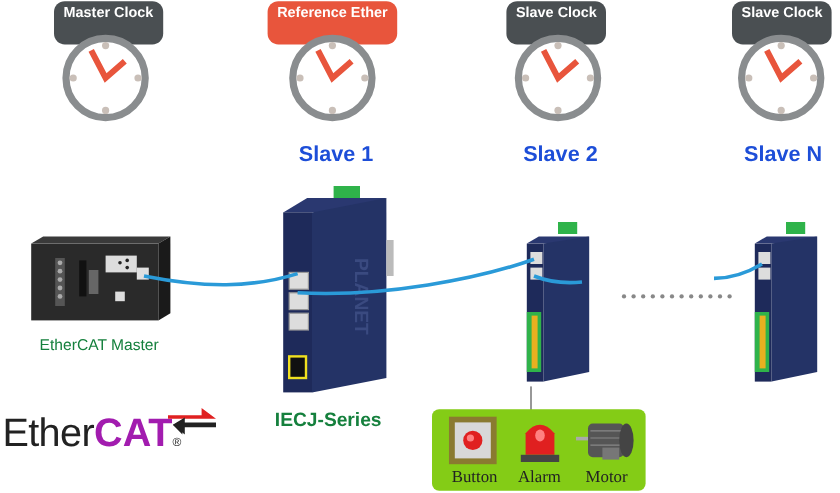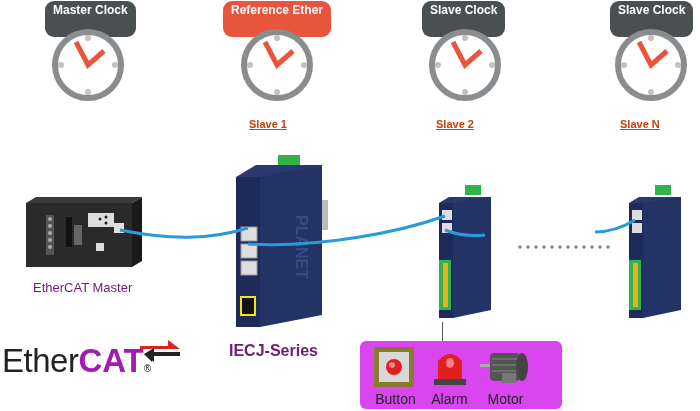--- a/index.html
+++ b/index.html
@@ -1,26 +1,26 @@
 <!DOCTYPE html>
 <html><head>
 <meta charset="utf-8">
 <style>
   html,body{margin:0;padding:0;background:#fff;}
   body{width:700px;height:411px;position:relative;overflow:hidden;font-family:"Liberation Sans",sans-serif;}
   .badge{position:absolute;height:36px;border-radius:9px;color:#fff;font-weight:bold;font-size:12px;line-height:18px;text-align:center;padding:0 8px;white-space:nowrap;}
   .badge.dark{background:#4a4f52;}
   .badge.red{background:#e8553c;}
   .clock{position:absolute;width:76px;height:76px;}
-  .slave-label{position:absolute;font-weight:bold;font-size:11px;color:#c2410c;white-space:nowrap;text-decoration:underline;}
-  .caption{position:absolute;font-size:13px;color:#701a75;white-space:nowrap;}
+  .slave-label{position:absolute;font-weight:bold;font-size:18px;color:#1d4ed8;white-space:nowrap;}
+  .caption{position:absolute;font-size:13px;color:#15803d;white-space:nowrap;}
   .caption.bold{font-weight:bold;font-size:16px;}
   #wires{position:absolute;left:0;top:0;}
   .device{position:absolute;}
-  .io-panel{position:absolute;left:360px;top:341px;width:202px;height:68px;background:#d946ef;border-radius:6px;}
+  .io-panel{position:absolute;left:360px;top:341px;width:178px;height:68px;background:#84cc16;border-radius:6px;font-family:Liberation Serif, serif;}
   .io-item{position:absolute;top:0;width:55px;height:68px;}
   .io-label{position:absolute;bottom:2px;left:0;width:100%;text-align:center;font-size:14px;color:#222;}
   .logo{position:absolute;left:2px;top:342px;height:40px;}
   .logo-ether{font-size:33px;color:#222;letter-spacing:-0.5px;}
   .logo-cat{font-size:33px;color:#a21caf;font-weight:bold;margin-top:48px;}
   .logo-reg{font-size:10px;color:#222;}
 </style>
 </head>
 <body>
 

